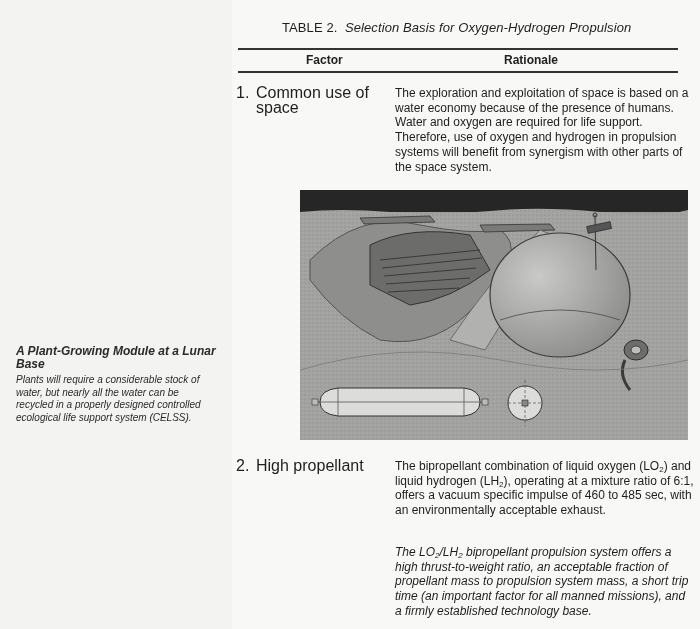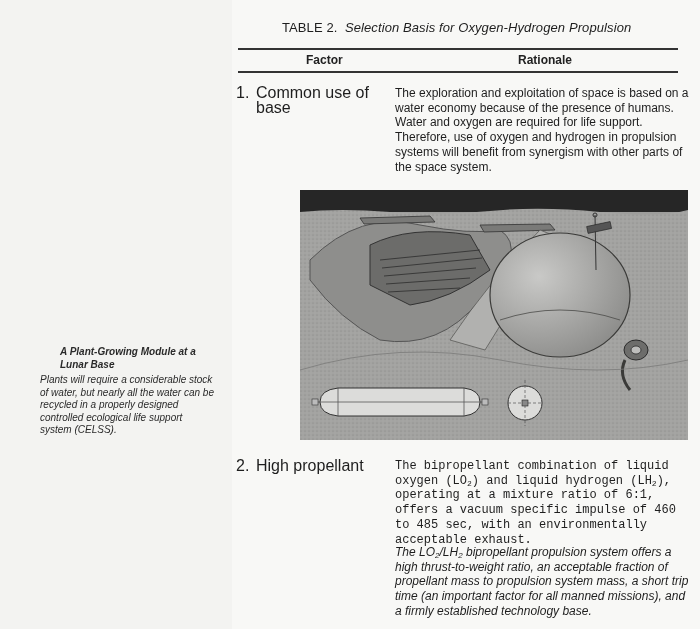--- a/index.html
+++ b/index.html
@@ -25,42 +25,42 @@
     .table-title .it { font-style: italic; }
     .rule {
       position: absolute; left: 238px; width: 440px; height: 1.5px; background: #333;
     }
     .rule.top { top: 48px; }
     .rule.mid { top: 71px; }
     .col-head {
       position: absolute; top: 53px; font-weight: bold; font-size: 12px; color: #222;
     }
     .col-head.factor { left: 306px; }
-    .col-head.rationale { left: 518px; }
+    .col-head.rationale { left: 504px; }
     .factor-text {
       position: absolute; left: 236px; font-size: 16px; line-height: 14.7px; width: 140px;
     }
     .factor-text .num { display: inline-block; width: 20px; }
     .factor-text .indent { padding-left: 20px; display: block; }
     .rationale-text {
       position: absolute; left: 395px; width: 300px; font-size: 12px; line-height: 14.7px;
     }
     .row1-factor { top: 86px; }
     .row1-rationale { top: 86px; }
     .row2-factor { top: 459px; }
-    .row2-rationale { top: 459px; font-family: Liberation Mono, monospace; }
+    .row2-rationale { top: 459px; }
     .row2-rationale-b { top: 545px; font-style: italic; }
     sub { font-size: 8px; vertical-align: -2px; line-height: 0; }
 
     .caption {
       position: absolute; left: 16px; top: 345px; width: 200px;
       font-style: italic; color: #2a2a2a;
     }
-    .caption-title { font-weight: bold; font-size: 10px; line-height: 13px; margin-bottom: 3px; margin-left: 44px; }
-    .caption-body { font-size: 10px; line-height: 12.6px; margin-left: 24px; }
+    .caption-title { font-weight: bold; font-size: 12px; line-height: 13px; margin-bottom: 3px; }
+    .caption-body { font-size: 10px; line-height: 12.6px; }
 
     .illustration {
       position: absolute; left: 300px; top: 190px; width: 388px; height: 250px;
       background: #9d9d9b; overflow: hidden;
     }
     .illustration svg { display: block; }
   </style>
 </head>
 <body>
 
@@ -72,21 +72,21 @@
   <span class="it">Selection Basis for Oxygen-Hydrogen Propulsion</span>
 </div>
 
 <div class="rule top"></div>
 <div class="col-head factor">Factor</div>
 <div class="col-head rationale">Rationale</div>
 <div class="rule mid"></div>
 
 <div class="factor-text row1-factor">
   <span class="num">1.</span><span>Common use of</span>
-  <span class="indent">base</span>
+  <span class="indent">space</span>
 </div>
 <div class="rationale-text row1-rationale">The exploration and exploitation of space is based on a water economy because of the presence of humans. Water and oxygen are required for life support. Therefore, use of oxygen and hydrogen in propulsion systems will benefit from synergism with other parts of the space system.</div>
 
 <div class="caption">
   <div class="caption-title">A Plant-Growing Module at a Lunar Base</div>
   <div class="caption-body">Plants will require a considerable stock of water, but nearly all the water can be recycled in a properly designed controlled ecological life support system (CELSS).</div>
 </div>
 
 <div class="illustration" title="Illustration of a lunar base with a buried plant-growing module, a large dome, and propellant tanks in cross-section">
   <svg width="388" height="250" viewBox="0 0 388 250" xmlns="http://www.w3.org/2000/svg">

